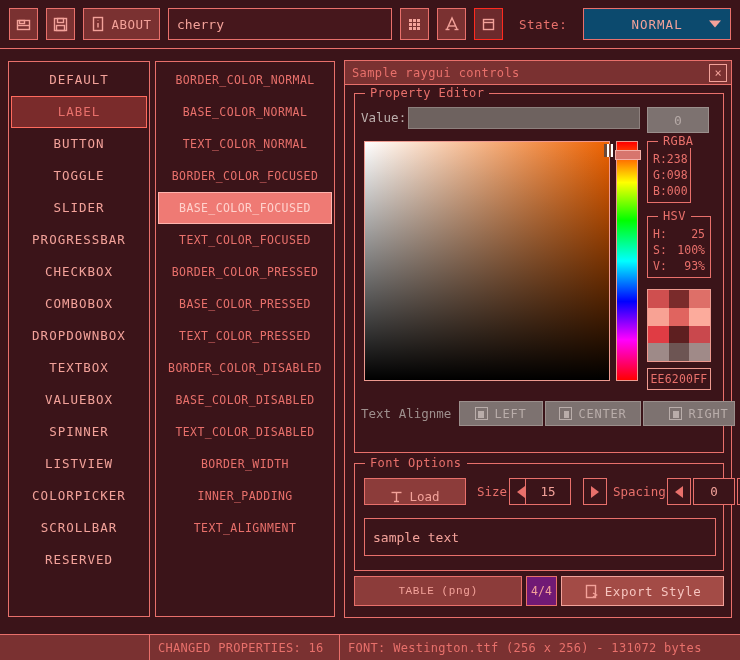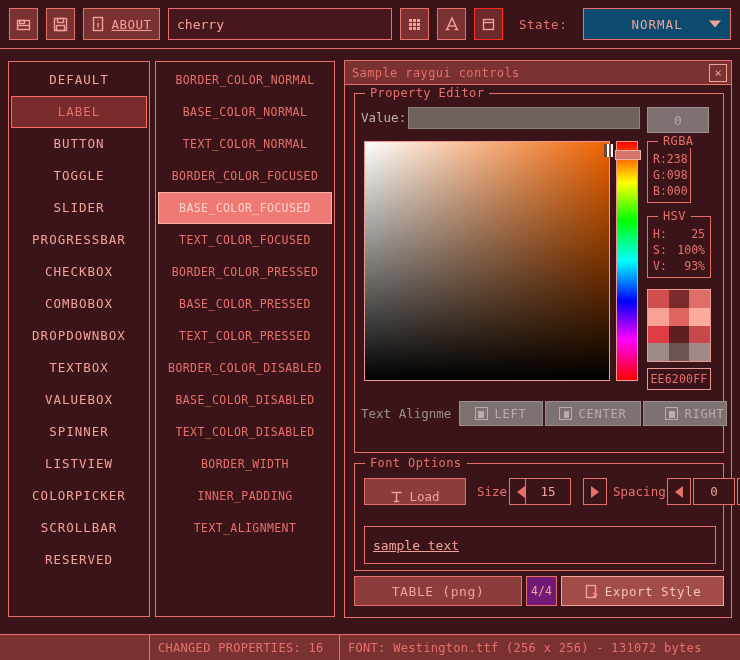--- a/index.html
+++ b/index.html
@@ -27,21 +27,21 @@
     border: 1px solid #e8706b;
     color: #f3a29a;
     display: flex; align-items: center; justify-content: center;
     gap: 6px;
     font-size: 12.5px;
     letter-spacing: .5px;
     cursor: pointer;
     user-select: none;
   }
   .tb-btn.icononly { width: 32px; }
-  .tb-btn.about { width: 84px; padding: 10px 6px; text-decoration: underline; }
+  .tb-btn.about { width: 84px; padding: 10px 6px; }
   .tb-btn.active-red { border-color: #ff2a1f; background: #6c2a2c; }
 
   .tb-input {
     flex: 0 0 auto;
     width: 224px; height: 32px;
     background: #46171c;
     border: 1px solid #e8706b;
     color: #f3a29a;
     font-family: inherit;
     font-size: 13px;
@@ -282,21 +282,21 @@
     background: #7d7270;
     border: 1px solid #9b8f8c;
     color: #b9adaa;
     font-size: 12px; letter-spacing: .8px;
     display: flex; align-items: center; justify-content: center;
     gap: 6px;
     cursor: pointer; user-select: none;
   }
   #align-left   { left: 104px; width: 84px; }
   #align-center { left: 190px; width: 96px; }
-  #align-right  { left: 288px; width: 84px; padding-left: 20px; }
+  #align-right  { left: 288px; width: 92px; padding-left: 20px; }
   .align-ico { width: 13px; height: 13px; border: 1px solid #b9adaa; position: relative; flex: 0 0 auto;}
   .align-ico i { position: absolute; top: 3px; height: 7px; background: #b9adaa; display:block; }
 
   
   #font-options { left: 9px; top: 402px; width: 370px; height: 108px; }
   #font-load {
     position: absolute; left: 9px; top: 14px;
     width: 102px; height: 27px;
     background: #8c3c3a;
     border: 1px solid #e8706b;
@@ -324,41 +324,40 @@
     background: #3b1419;
     border: 1px solid #e8706b;
     color: #f3a29a;
     font-size: 12.5px;
     display: flex; align-items: center; justify-content: center;
   }
   .tri-l { width:0;height:0;border-top:6px solid transparent;border-bottom:6px solid transparent;border-right:8px solid #e8706b;}
   .tri-r { width:0;height:0;border-top:6px solid transparent;border-bottom:6px solid transparent;border-left:8px solid #e8706b;}
 
   #sample-text-box {
-    position: absolute; left: 9px; top: 62px;
+    position: absolute; left: 9px; top: 54px;
     width: 352px; height: 38px;
     background: #3b1419;
     border: 1px solid #e8706b;
     color: #f3a29a;
     font-size: 13px;
     display: flex; align-items: center;
     padding: 0 8px;
-    text-decoration: underline;
   }
 
   
   #btn-table {
     position: absolute; left: 9px; top: 515px;
     width: 168px; height: 30px;
     background: #8c3c3a;
     border: 1px solid #e8706b;
     color: #f3a29a;
-    font-size: 13px; letter-spacing: .6px;
-    display: flex; align-items: center; justify-content: center;
-    cursor: pointer; user-select: none;
+    font-size: 11px; letter-spacing: .6px;
+    display: flex; align-items: center; justify-content: center;
+    cursor: pointer; user-select: none; font-family: Liberation Mono, monospace;
   }
   #btn-pages {
     position: absolute; left: 181px; top: 515px;
     width: 31px; height: 30px;
     background: #701a75;
     border: 1px solid #e8706b;
     color: #f3a29a;
     font-size: 11.5px;
     display: flex; align-items: center; justify-content: center;
     cursor: pointer; user-select: none;

